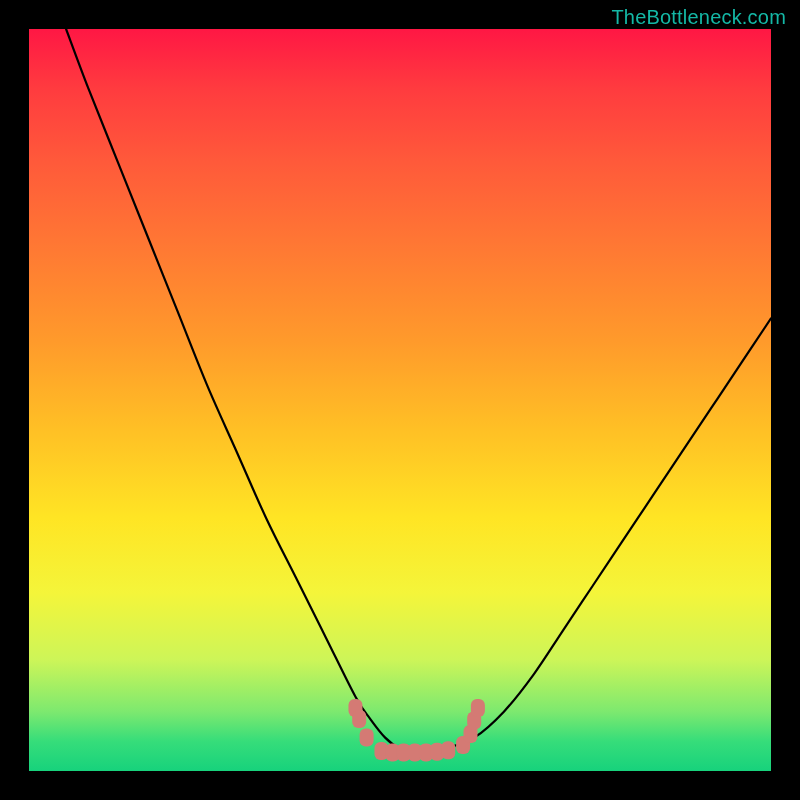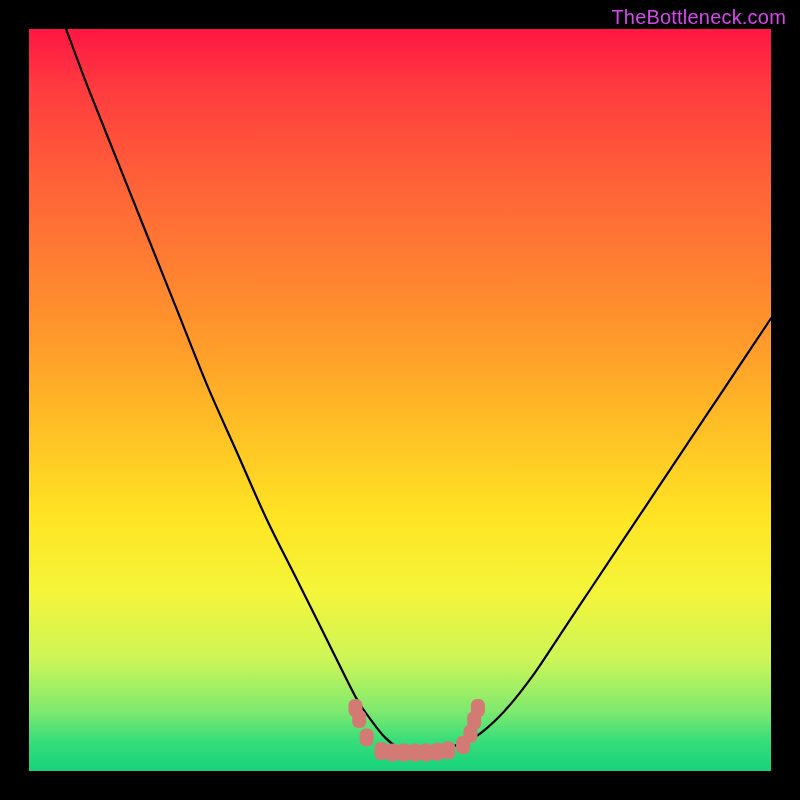--- a/index.html
+++ b/index.html
@@ -41,21 +41,21 @@
       #36dd7a 96%,
       #17d27c 100%
     );
   }
   .watermark {
     position: absolute;
     top: 6px;
     right: 14px;
     font-size: 20px;
     font-weight: 500;
-    color: #d946ef;
+    color: #14b8a6;
     letter-spacing: 0.2px;
     user-select: none;
   }
   svg.curve {
     position: absolute;
     left: 0;
     top: 0;
     width: 742px;
     height: 742px;
   }

